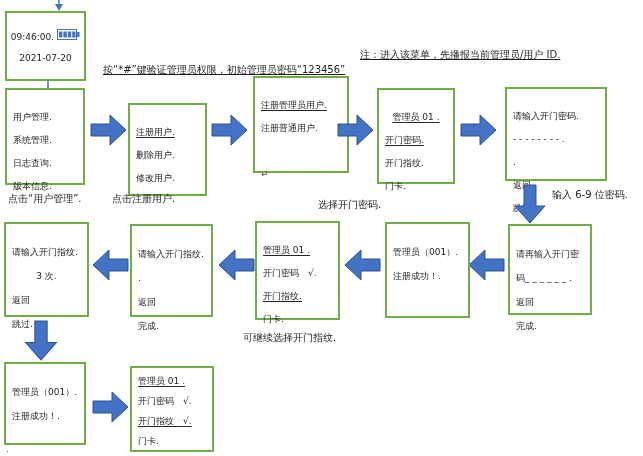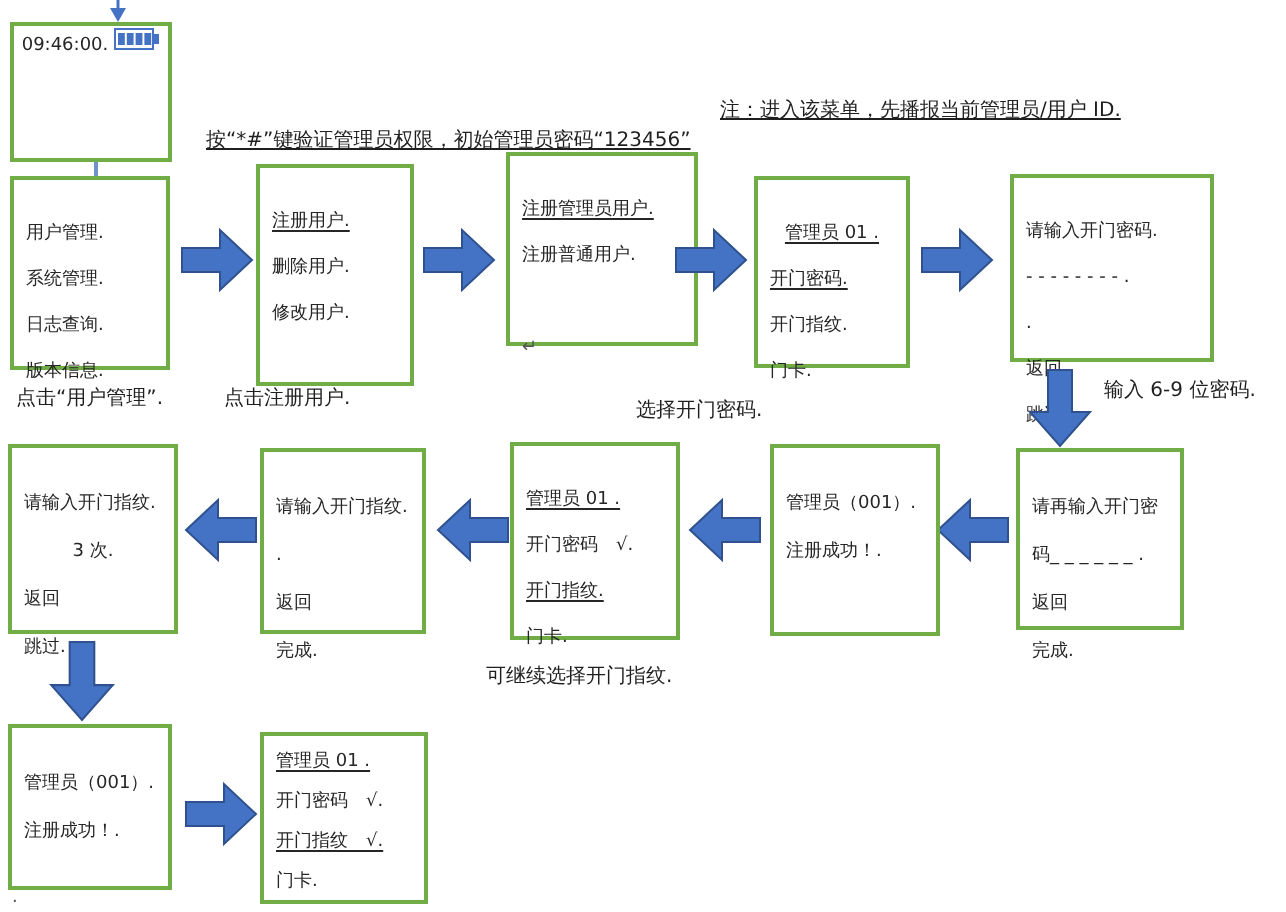--- a/index.html
+++ b/index.html
@@ -25,34 +25,35 @@
 
 <div class="canvas">
 
   <div class="arrow" style="left:53px;top:0;width:12px;height:11px">
       <svg viewBox="0 0 12 11">
         <line x1="6" y1="0" x2="6" y2="6" stroke="#4472C4" stroke-width="1.5"></line>
         <path d="M2 4 L10 4 L6 11 Z" fill="#4472C4"></path>
       </svg>
     </div>
 
-  <div class="box" style="left:5px;top:11px;width:81px;height:70px;padding:0 2px;text-align:center;line-height:21px">
+  <div class="box" style="left:5px;top:11px;width:81px;height:70px;padding:14px 2px;text-align:center;line-height:21px">
     <div class="timerow">
       <span>09:46:00.</span>
       <span>
         <svg width="23" height="11" viewBox="0 0 23 11">
           <rect x="0.5" y="0.5" width="19" height="10" fill="none" stroke="#4472C4"></rect>
           <rect x="20" y="3" width="2.5" height="5" fill="#4472C4"></rect>
           <rect x="2" y="2.5" width="3.4" height="6" fill="#4472C4"></rect>
           <rect x="6.4" y="2.5" width="3.4" height="6" fill="#4472C4"></rect>
           <rect x="10.8" y="2.5" width="3.4" height="6" fill="#4472C4"></rect>
           <rect x="15.2" y="2.5" width="3.4" height="6" fill="#4472C4"></rect>
         </svg>
       </span>
     </div>
+    <div>2021-07-20</div>
   </div>
 
   <div class="connector" style="left:47px;top:81px;height:8px"></div>
 
   <div class="note" style="left:103px;top:63px">按“*#”键验证管理员权限，初始管理员密码“123456”</div>
   <div class="note" style="left:360px;top:48px">注：进入该菜单，先播报当前管理员/用户 ID.</div>
 
   <div class="box" style="left:5px;top:88px;width:80px;height:97px">
     <div class="ln">用户管理.</div>
     <div class="ln">系统管理.</div>
@@ -60,21 +61,21 @@
     <div class="ln">版本信息.</div>
   </div>
   <div class="caption" style="left:8px;top:192px">点击“用户管理”.</div>
 
   <div class="arrow" style="left:90px;top:112px;width:37px;height:36px">
       <svg viewBox="0 0 37 36">
         <path d="M1 12 H20 V3 L36 18 L20 33 V24 H1 Z" fill="#4472C4" stroke="#2F528F" stroke-width="1"></path>
       </svg>
     </div>
 
-  <div class="box" style="left:128px;top:82px;width:79px;height:111px">
+  <div class="box" style="left:128px;top:103px;width:79px;height:93px">
     <div class="ln"><span class="u">注册用户.</span></div>
     <div class="ln">删除用户.</div>
     <div class="ln">修改用户.</div>
   </div>
   <div class="caption" style="left:112px;top:192px">点击注册用户.</div>
 
   <div class="arrow" style="left:211px;top:112px;width:37px;height:36px">
       <svg viewBox="0 0 37 36">
         <path d="M1 12 H20 V3 L36 18 L20 33 V24 H1 Z" fill="#4472C4" stroke="#2F528F" stroke-width="1"></path>
       </svg>

